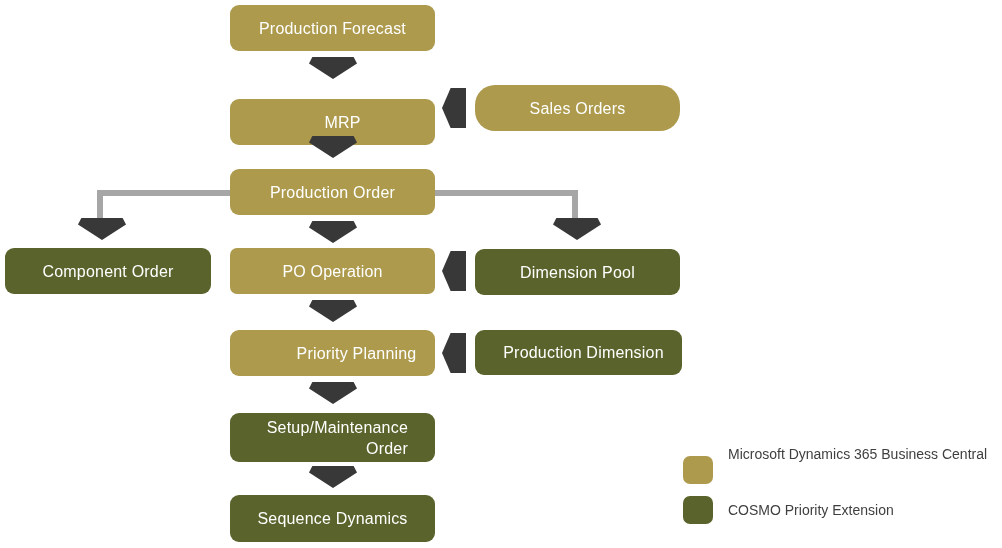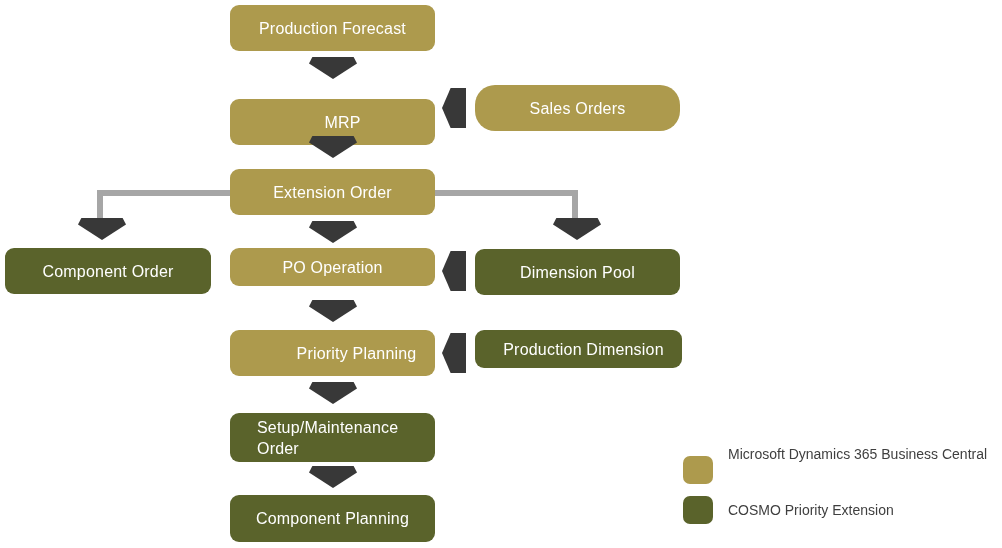--- a/index.html
+++ b/index.html
@@ -17,21 +17,21 @@
     width:1002px;
     height:548px;
     background:#ffffff;
     overflow:hidden;
   }
   .node{
     position:absolute;
     display:flex;
     align-items:center;
     justify-content:center;
-    text-align:left;
+    text-align:right;
     color:var(--node-text);
     font-size:16px;
     font-weight:400;
     letter-spacing:0.2px;
     border-radius:9px;
     box-sizing:border-box;
     line-height:21px;
   }
   .bc{background:var(--bc);}
   .cosmo{background:var(--cosmo);}
@@ -73,35 +73,35 @@
 <body>
 
 <div class="canvas">
 
   <div class="node bc" style="left:230px;top:5px;width:205px;height:46px;">Production Forecast</div>
 
   <div class="node bc" style="left:230px;top:99px;width:205px;height:46px;padding-left:20px;">MRP</div>
 
   <div class="node bc" style="left:475px;top:85px;width:205px;height:46px;border-radius:20px;">Sales Orders</div>
 
-  <div class="node bc" style="left:230px;top:169px;width:205px;height:46px;">Extension Order</div>
+  <div class="node bc" style="left:230px;top:169px;width:205px;height:46px;">Production Order</div>
 
   <div class="node cosmo" style="left:5px;top:248px;width:206px;height:46px;">Component Order</div>
 
-  <div class="node bc" style="left:230px;top:248px;width:205px;height:38px;">PO Operation</div>
+  <div class="node bc" style="left:230px;top:248px;width:205px;height:46px;border-radius:7px;">PO Operation</div>
 
   <div class="node cosmo" style="left:475px;top:249px;width:205px;height:46px;">Dimension Pool</div>
 
   <div class="node bc" style="left:230px;top:330px;width:205px;height:46px;padding-left:48px;">Priority Planning</div>
 
-  <div class="node cosmo" style="left:475px;top:330px;width:207px;height:38px;padding-left:10px;">Production Dimension</div>
+  <div class="node cosmo" style="left:475px;top:330px;width:207px;height:45px;padding-left:10px;">Production Dimension</div>
 
   <div class="node cosmo" style="left:230px;top:413px;width:205px;height:49px;padding:12px 27px;">Setup/Maintenance Order</div>
 
-  <div class="node cosmo" style="left:230px;top:495px;width:205px;height:47px;">Component Planning</div>
+  <div class="node cosmo" style="left:230px;top:495px;width:205px;height:47px;">Sequence Dynamics</div>
 
   <div class="arrow-down" style="left:309px;top:57px;"></div>
   <div class="arrow-down" style="left:309px;top:136px;"></div>
   <div class="arrow-down" style="left:309px;top:221px;"></div>
   <div class="arrow-down" style="left:309px;top:300px;"></div>
   <div class="arrow-down" style="left:309px;top:382px;"></div>
   <div class="arrow-down" style="left:309px;top:466px;"></div>
 
   <div class="arrow-left" style="left:442px;top:88px;"></div>
   <div class="arrow-left" style="left:442px;top:251px;"></div>

